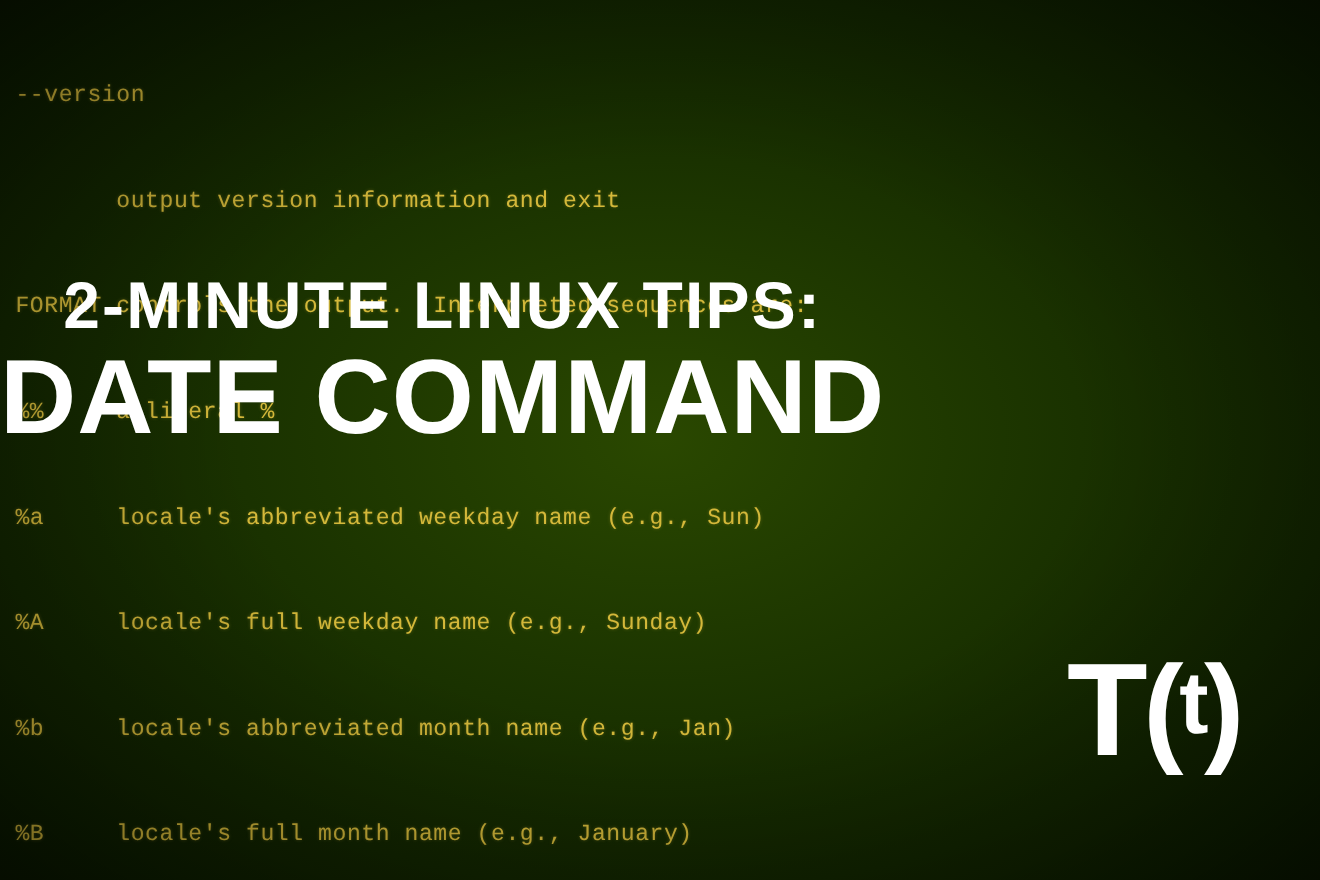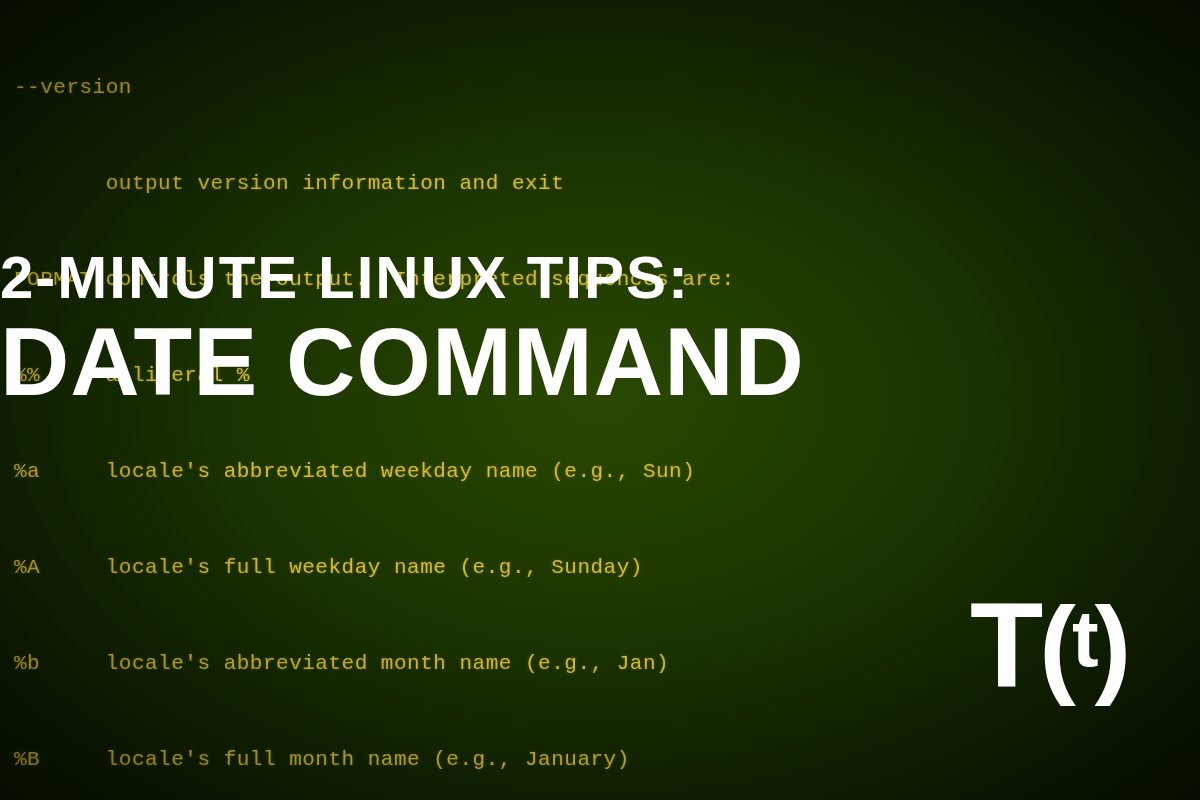--- a/index.html
+++ b/index.html
@@ -46,20 +46,21 @@
   top: 248px;
   color: #ffffff;
   font-family: Arial, Helvetica, sans-serif;
   font-weight: 800;
 }
 
 .ot-line1 {
   font-size: 60px;
   letter-spacing: 2px;
   line-height: 1;
+  text-align: center;
 }
 
 .ot-line2 {
   font-size: 96px;
   letter-spacing: 1px;
   line-height: 1;
   margin-top: 6px;
 }
 
 .logo {

